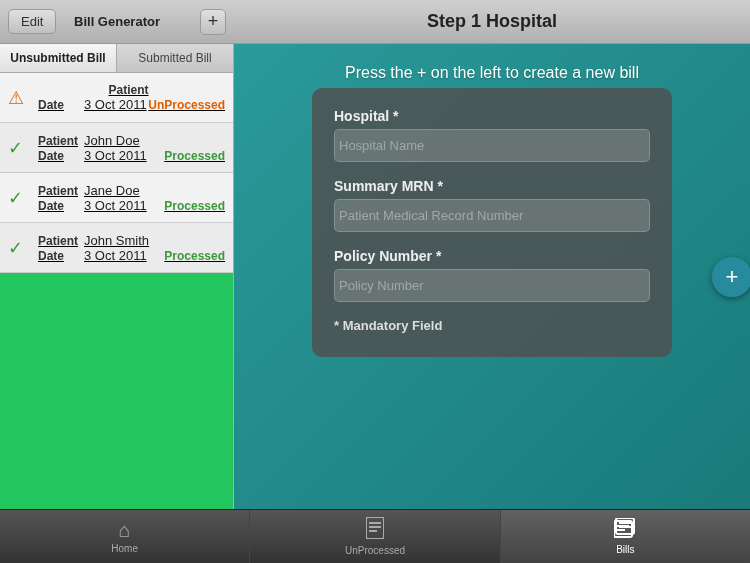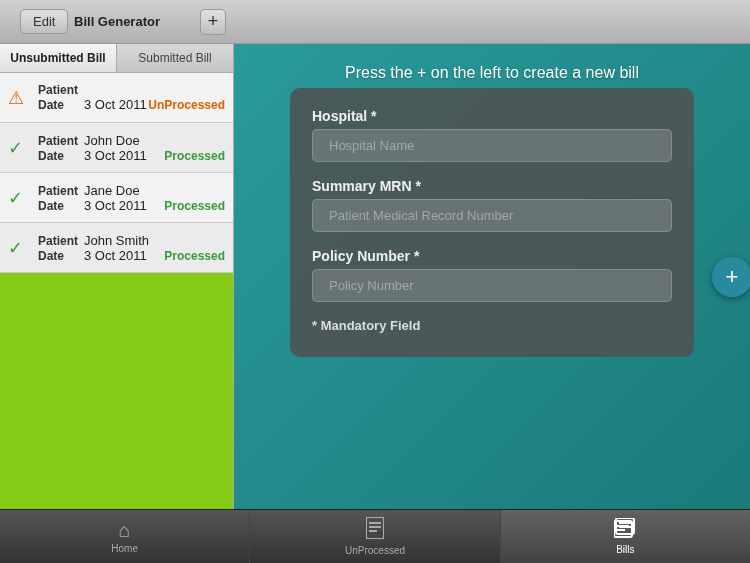--- a/index.html
+++ b/index.html
@@ -23,21 +23,21 @@
     }
     .top-bar-left {
       width: 234px;
       display: flex;
       align-items: center;
       justify-content: center;
       position: relative;
     }
     .edit-btn {
       position: absolute;
-      left: 20px;
+      left: 8px;
       background: linear-gradient(to bottom, #e0e0e0, #c0c0c0);
       border: 1px solid #999;
       border-radius: 5px;
       padding: 4px 12px;
       font-size: 13px;
       color: #333;
       cursor: pointer;
     }
     .top-bar-title {
       font-size: 13px;
@@ -74,21 +74,21 @@
     
     .main-content {
       flex: 1;
       display: flex;
       overflow: hidden;
     }
 
     
     .sidebar {
       width: 234px;
-      background: #84cc16;
+      background: #22c55e;
       display: flex;
       flex-direction: column;
       border-right: 1px solid #aaa;
     }
     .sidebar-tabs {
       display: flex;
       border-bottom: 1px solid #aaa;
       background: linear-gradient(to bottom, #d8d8d8, #c5c5c5);
     }
     .sidebar-tab {
@@ -124,22 +124,23 @@
       width: 24px;
       margin-right: 6px;
       font-size: 18px;
       flex-shrink: 0;
     }
     .bill-info {
       flex: 1;
     }
     .bill-row {
       display: flex;
-      justify-content: space-between;
+      justify-content: center;
       align-items: baseline;
+      text-decoration: underline;
     }
     .bill-label {
       font-size: 12px;
       font-weight: bold;
       color: #333;
       width: 46px;
     }
     .bill-value {
       font-size: 13px;
       color: #222;
@@ -165,39 +166,39 @@
     .instruction-text {
       color: white;
       font-size: 16px;
       margin-top: 20px;
       margin-bottom: 6px;
       text-shadow: 0 1px 2px rgba(0,0,0,0.3);
     }
     .form-card {
       background: rgba(80, 80, 80, 0.85);
       border-radius: 10px;
-      width: 404px;
+      width: 360px;
       padding: 20px 22px 24px 22px;
     }
     .form-field {
       margin-bottom: 16px;
     }
     .form-label {
       font-size: 14px;
       font-weight: bold;
       color: #eee;
       margin-bottom: 5px;
       display: block;
     }
     .form-input {
       width: 100%;
       background: rgba(200,200,200,0.25);
       border: 1px solid rgba(180,180,180,0.4);
       border-radius: 5px;
-      padding: 8px 16px;
+      padding: 8px 4px;
       font-size: 13px;
       color: #ddd;
       outline: none;
     }
     .form-input::placeholder {
       color: rgba(200,200,200,0.6);
     }
     .mandatory-note {
       color: #ddd;
       font-size: 13px;
@@ -258,20 +259,23 @@
     }
   </style>
 </head>
 <body>
 
 <div class="top-bar">
   <div class="top-bar-left">
     <button class="edit-btn">Edit</button>
     <span class="top-bar-title">Bill Generator</span>
     <div class="add-btn">+</div>
+  </div>
+  <div class="top-bar-right">
+    <span class="step-title">Step 1 Hospital</span>
   </div>
 </div>
 
 <div class="main-content">
 
   <div class="sidebar">
     <div class="sidebar-tabs">
       <div class="sidebar-tab active">Unsubmitted Bill</div>
       <div class="sidebar-tab">Submitted Bill</div>
     </div>

